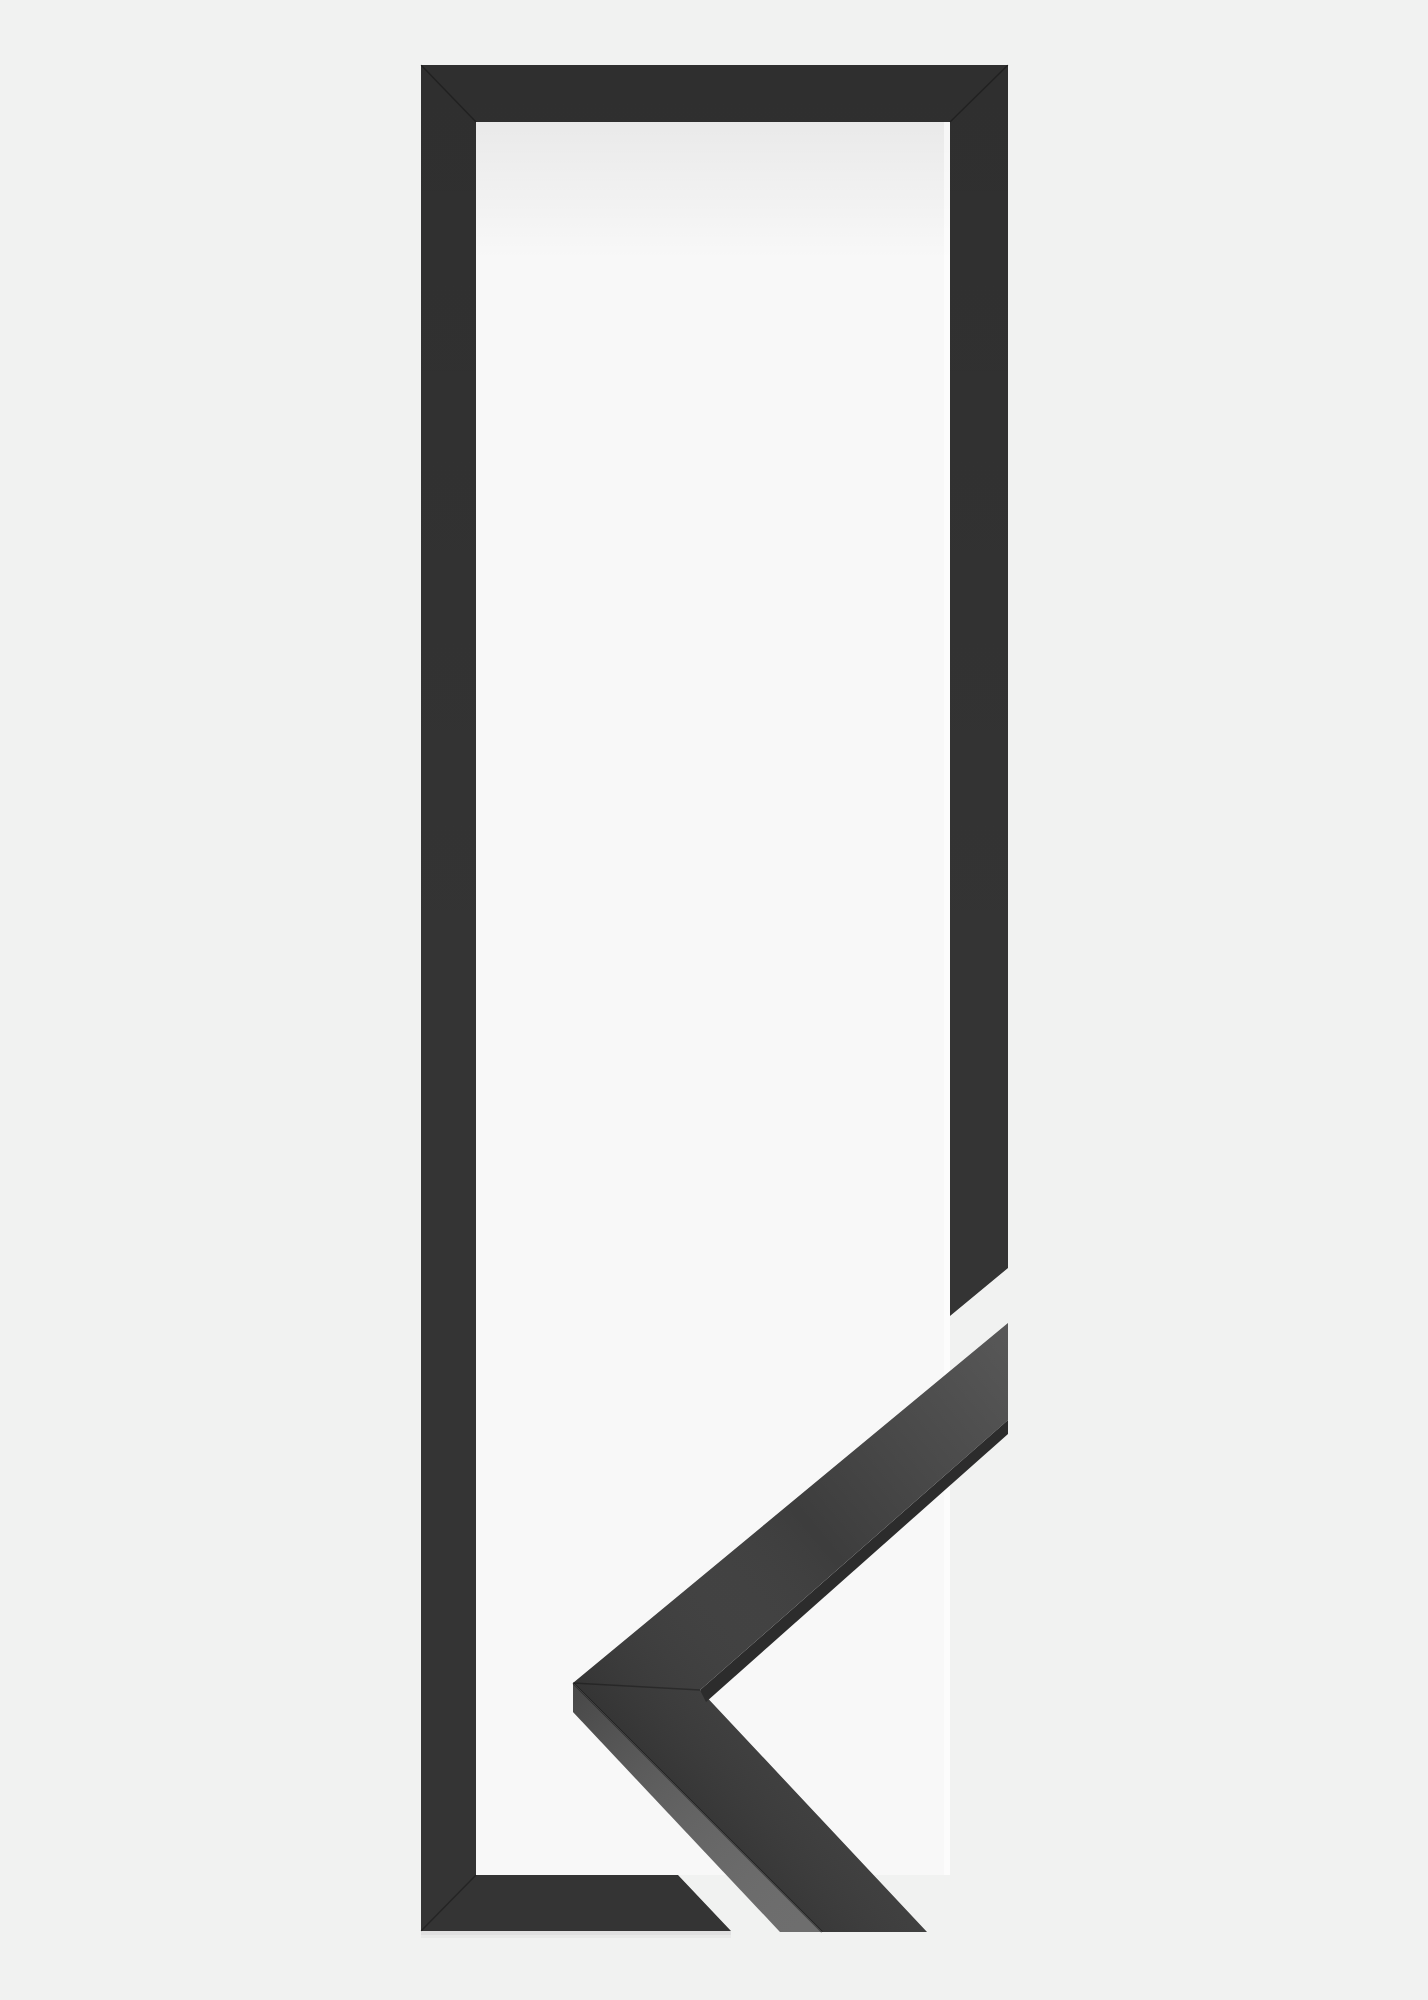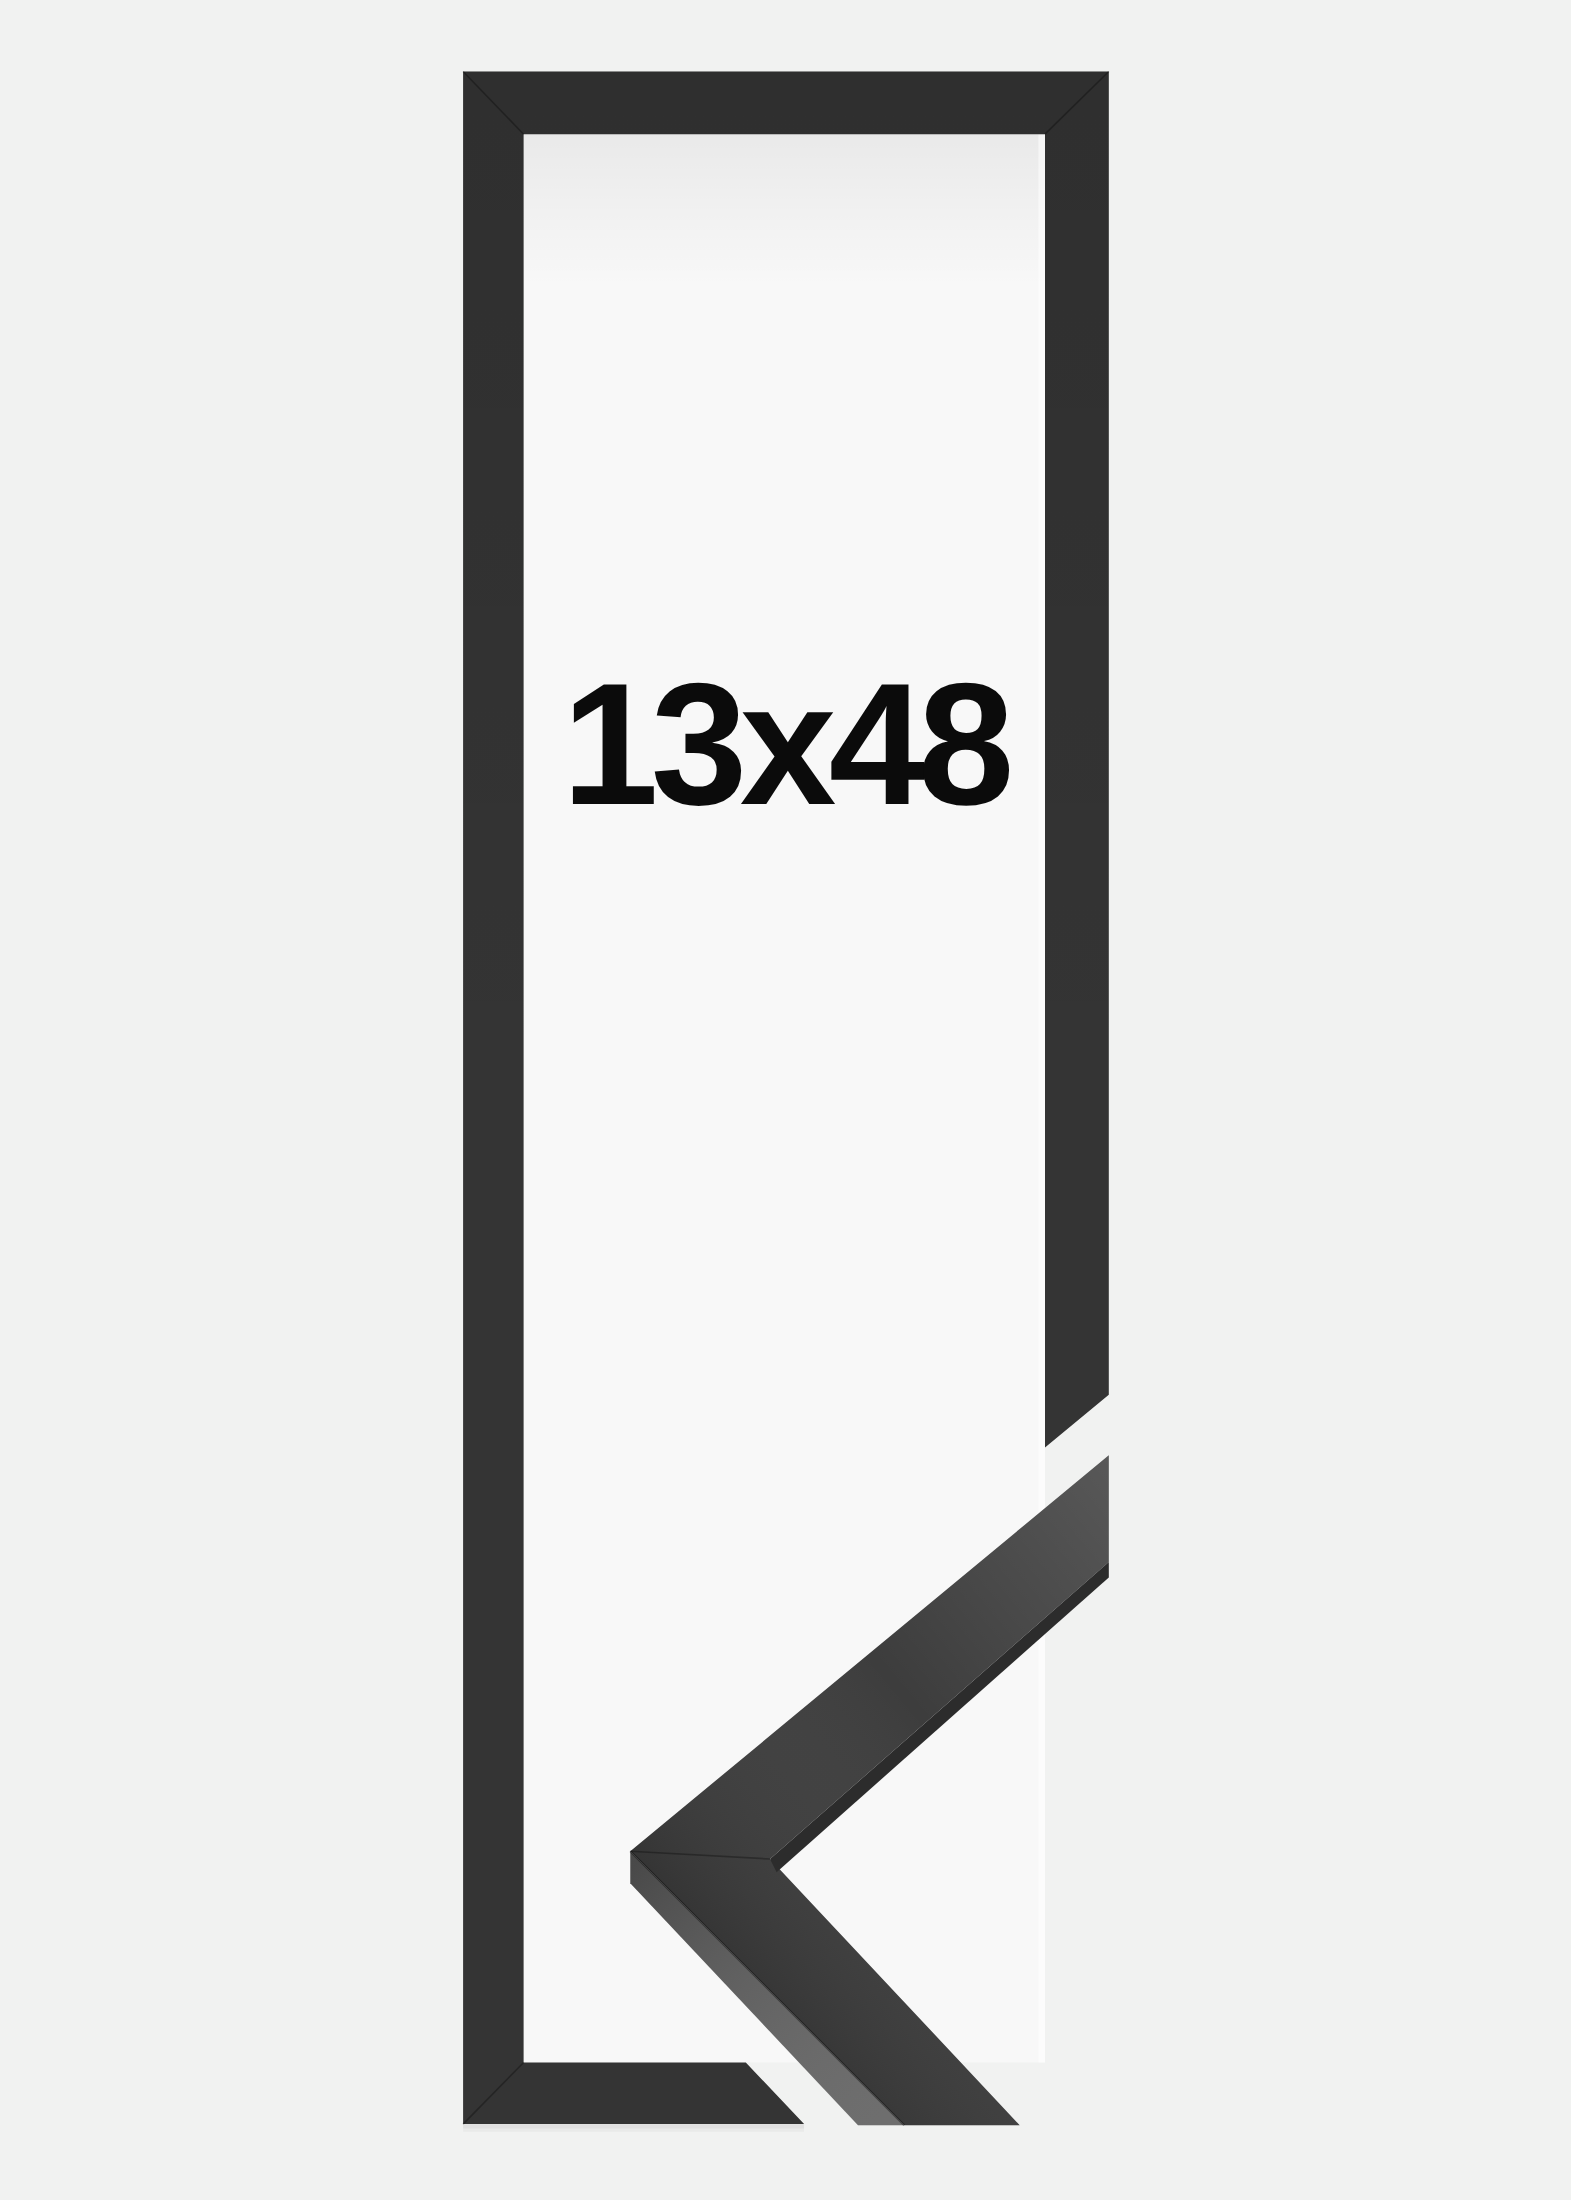--- a/index.html
+++ b/index.html
@@ -91,15 +91,14 @@
     <polygon points="573,1683 1008,1323 1008,1420 700,1690 927,1932 822,1932" fill="#3d3d3d"></polygon>
     <polygon points="573,1683 1008,1323 1008,1420 700,1690 927,1932 822,1932" fill="url(#sheen)"></polygon>
 
     <polygon points="1008,1420 1008,1434 706,1702 700,1690" fill="#2c2c2c"></polygon>
 
     <line x1="573" y1="1683" x2="822" y2="1932" stroke="#000000" stroke-opacity="0.38" stroke-width="2"></line>
 
     <line x1="573" y1="1683" x2="700" y2="1690" stroke="#000000" stroke-opacity="0.30" stroke-width="1.5"></line>
   </svg>
 
-  <div class="size-label">13x48</div>
 
 </div>
 
 </body></html>

